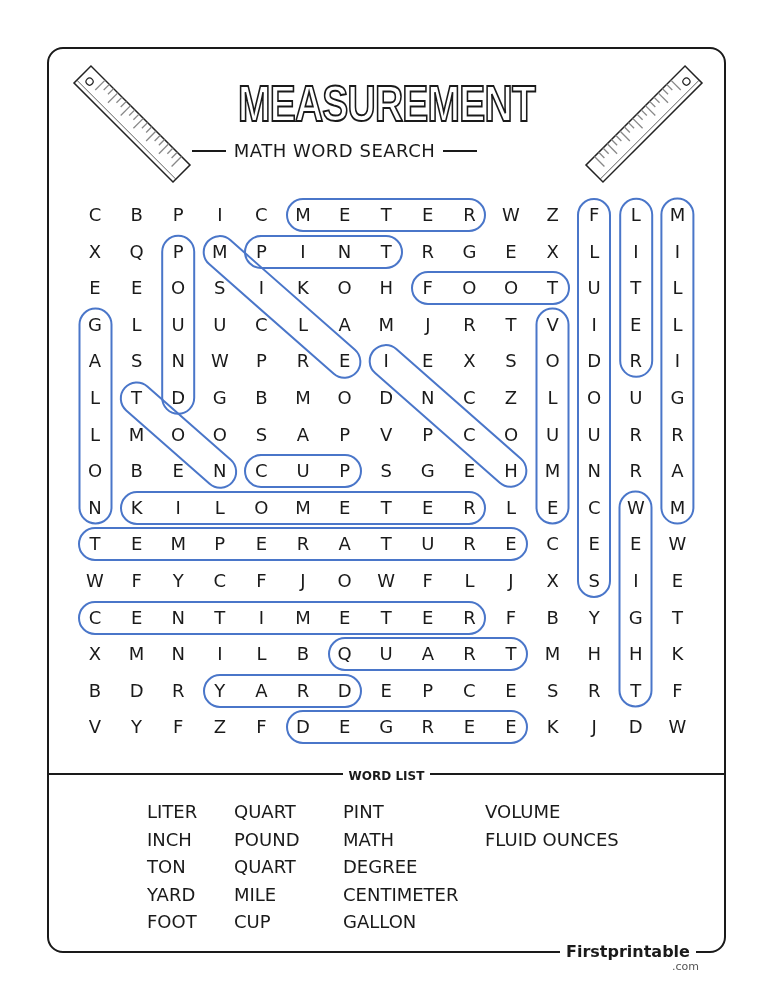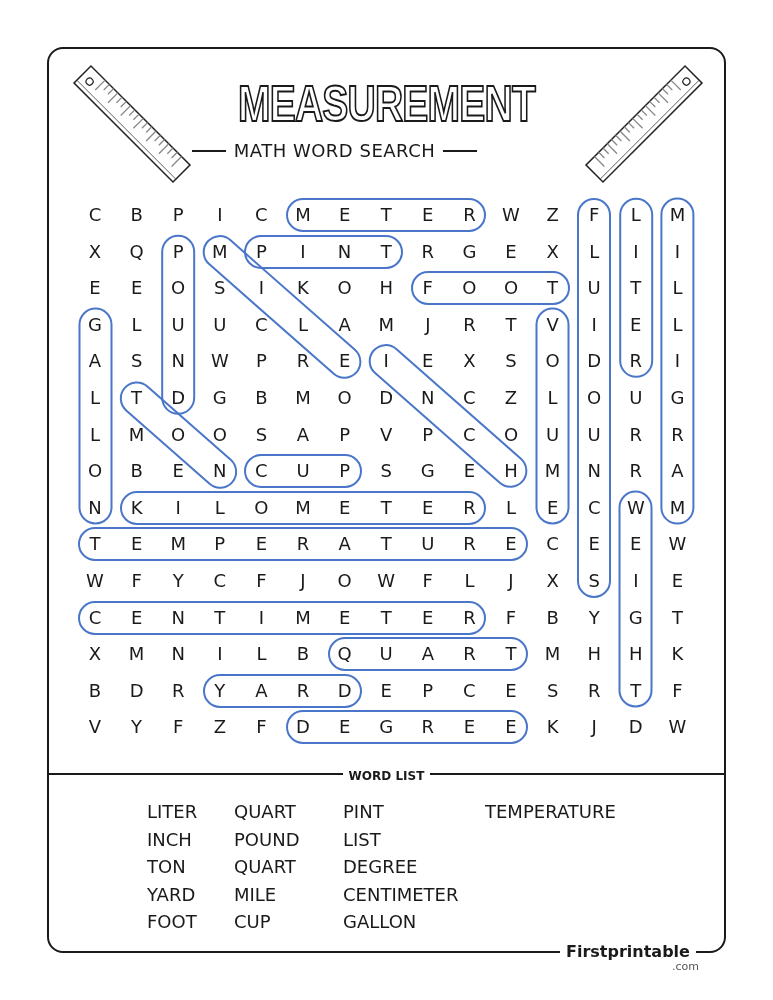--- a/index.html
+++ b/index.html
@@ -360,25 +360,26 @@
 </div>
 <div class="wl-col" style="left:234px">
   <div class="wl-item">QUART</div>
   <div class="wl-item">POUND</div>
   <div class="wl-item">QUART</div>
   <div class="wl-item">MILE</div>
   <div class="wl-item">CUP</div>
 </div>
 <div class="wl-col" style="left:343px">
   <div class="wl-item">PINT</div>
-  <div class="wl-item">LIST</div>
+  <div class="wl-item">MATH</div>
   <div class="wl-item">DEGREE</div>
   <div class="wl-item">CENTIMETER</div>
   <div class="wl-item">GALLON</div>
 </div>
 <div class="wl-col" style="left:485px">
-  <div class="wl-item">TEMPERATURE</div>
+  <div class="wl-item">VOLUME</div>
+  <div class="wl-item">FLUID OUNCES</div>
 </div>
 
 <div class="brand-wrap">
   <span class="brand">Firstprintable</span>
 </div>
 <div class="brand-com">.com</div>
 
 </body></html>

